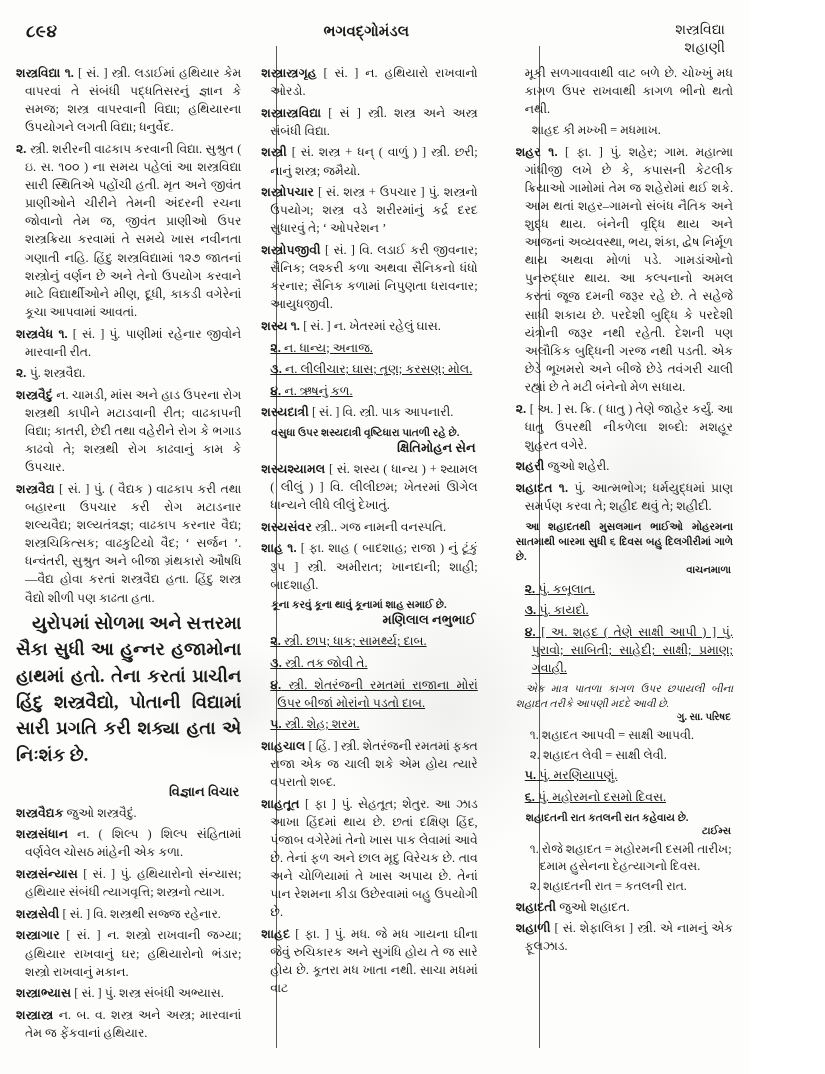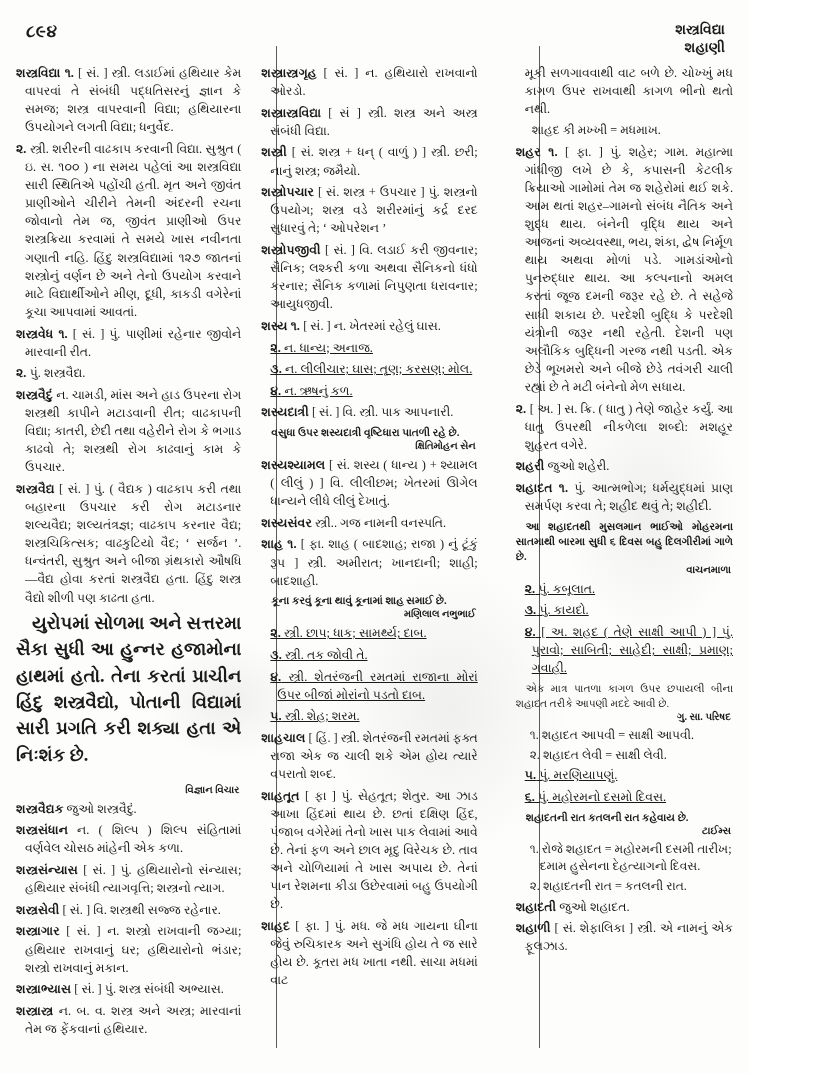--- a/index.html
+++ b/index.html
@@ -53,21 +53,21 @@
   .hdr-center {
     font-size: 15px;
     font-weight: bold;
     padding-top: 5px;
     flex: 1;
     text-align: center;
     margin-left: 40px;
   }
   .hdr-right {
     font-size: 14px;
-    font-weight: bold;
+    font-weight: normal;
     text-align: right;
     line-height: 1.25;
     padding-top: 3px;
     min-width: 90px;
   }
 
   
   .columns {
     display: flex;
     height: 1012px;
@@ -133,23 +133,24 @@
   .quote {
     font-size: 10.6px;
     line-height: 1.42;
     font-weight: bold;
     margin: 1px 0 0 0;
     text-indent: 10px;
     text-align: justify;
   }
   .quote-plain {
     font-weight: normal;
+    font-style: italic;
   }
   .attrib {
-    font-size: 10px;
+    font-size: 13px;
     font-weight: bold;
     text-align: right;
     margin: 0 0 4px 0;
     padding-right: 2px;
   }
   .attrib-small { font-size: 10.2px; }
   .sub {
     font-size: 12.2px;
     line-height: 1.45;
     margin: 0 0 2px 0;
@@ -167,20 +168,21 @@
 <body>
 
 <div class="page">
 
   <div class="scan-blotch b1"></div>
   <div class="scan-blotch b2"></div>
   <div class="scan-blotch b3"></div>
 
   <div class="header">
     <div class="hdr-left">૮૯૪</div>
+    <div class="hdr-center">ભગવદ્ગોમંડલ</div>
     <div class="hdr-right">
       <div>શસ્ત્રવિદ્યા</div>
       <div>શહાણી</div>
     </div>
   </div>
 
   <div class="columns">
 
     <div class="rule rule-1"></div>
     <div class="rule rule-2"></div>

